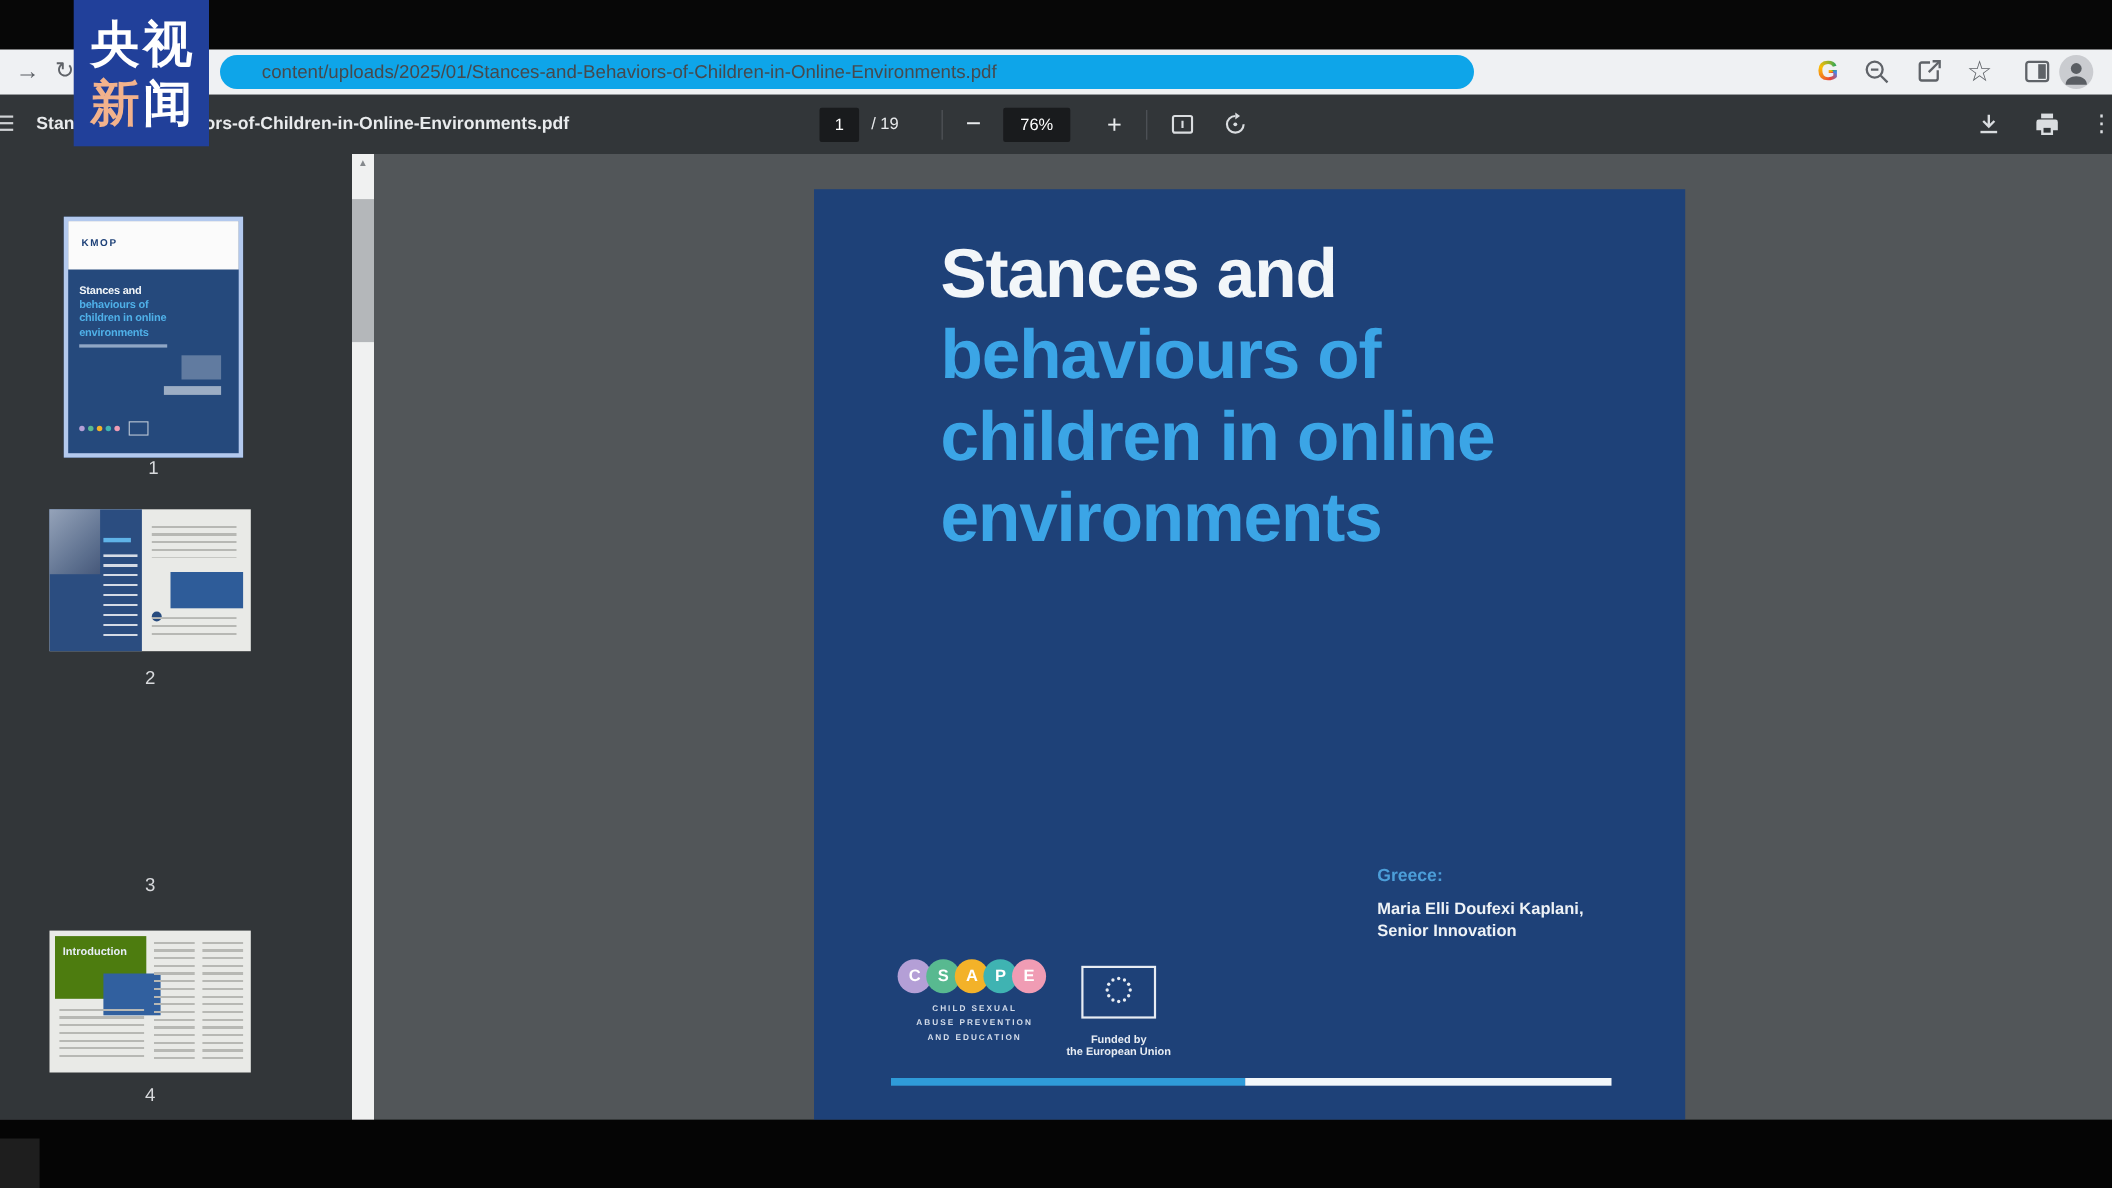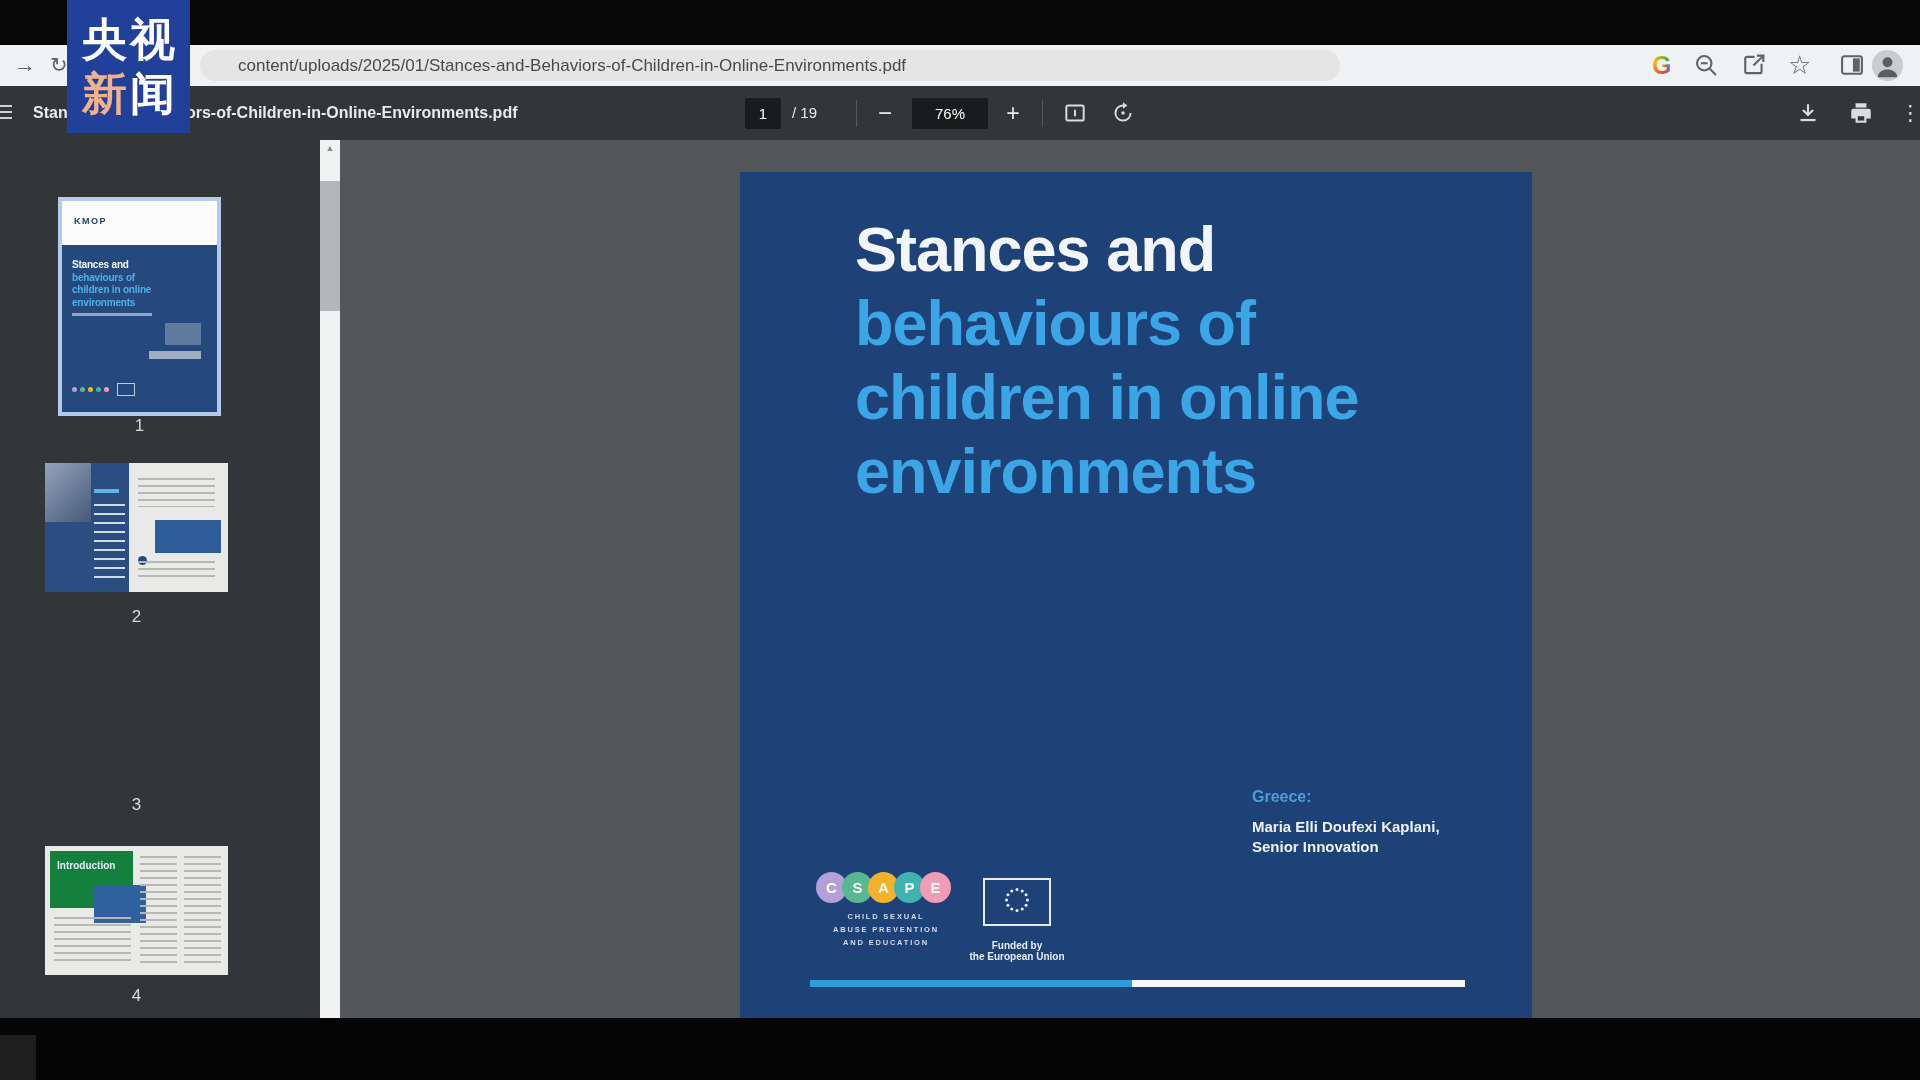--- a/index.html
+++ b/index.html
@@ -13,21 +13,21 @@
   
   .cctv-logo{left:67px;top:0;width:123px;height:133px;background:#21409a;z-index:60;
     display:flex;flex-direction:column;justify-content:center;align-items:center;}
   .cctv-row{display:flex;gap:3px;font-weight:bold;font-size:45px;line-height:54px;color:#ffffff;}
   .cctv-xin{color:#f2b28c;}
 
   
   .browser-bar{left:0;top:45px;width:1920px;height:41px;background:#eff1f3;border-bottom:1px solid #bfc2c5;}
   .nav-ic{position:absolute;top:50px;font-size:22px;color:#5f6368;line-height:30px;cursor:default;}
   .fwd{left:14px;} .reload{left:50px;font-size:21px;}
-  .url-pill{left:200px;top:50px;width:1140px;height:31px;background:#e5e5e5;border-radius:16px;}
+  .url-pill{left:200px;top:50px;width:1140px;height:31px;background:#0ea5e9;border-radius:16px;}
   .url-text{position:absolute;left:38px;top:0;line-height:31px;font-size:17px;color:#46494d;white-space:nowrap;}
   .bicon{position:absolute;top:51px;width:28px;height:28px;}
   .g-icon{left:1652px;font-size:25px;font-weight:bold;line-height:28px;color:#4285f4;
     background:conic-gradient(from 200deg,#ea4335,#fbbc05,#34a853,#4285f4,#ea4335);
     -webkit-background-clip:text;background-clip:text;-webkit-text-fill-color:transparent;}
   .zoomi{left:1692px;} .sharei{left:1740px;} .stari{left:1788px;font-size:26px;color:#5f6368;line-height:28px;}
   .paneli{left:1838px;}
   .avatar{left:1872px;top:50px;width:31px;height:31px;border-radius:50%;background:#caccd0;overflow:hidden;}
 
   
@@ -35,21 +35,21 @@
   .pdf-menu{left:-3px;top:105px;z-index:1;}
   .pdf-menu div{width:15px;height:2px;background:#cfd2d5;margin-bottom:4px;}
   .pdf-filename{left:33px;top:86px;line-height:54px;font-size:16px;font-weight:600;color:#e9ebed;white-space:nowrap;}
   .page-box{left:745px;top:98px;width:36px;height:31px;background:#191b1d;border-radius:2px;
     color:#fff;font-size:15px;text-align:center;line-height:31px;}
   .page-of{left:792px;top:86px;line-height:54px;font-size:15px;color:#e9ebed;}
   .tdiv{top:100px;width:1px;height:27px;background:#54585c;}
   .d1{left:856px;} .d2{left:1042px;}
   .tbtn{position:absolute;top:86px;line-height:54px;font-size:24px;color:#e9ebed;text-align:center;width:30px;cursor:default;}
   .minus{left:870px;} .plus{left:998px;font-size:23px;}
-  .zoom-box{left:912px;top:98px;width:76px;height:31px;background:#191b1d;border-radius:2px;
+  .zoom-box{left:912px;top:98px;width:61px;height:31px;background:#191b1d;border-radius:2px;
     color:#fff;font-size:15px;text-align:center;line-height:31px;}
   .ticon{position:absolute;top:100px;width:26px;height:26px;}
   .fit{left:1062px;} .rot{left:1110px;}
   .dl{left:1795px;} .pr{left:1848px;}
   .dots{left:1900px;top:86px;line-height:54px;font-size:21px;color:#dadde0;width:20px;text-align:center;}
 
   
   .content-area{left:0;top:140px;width:1920px;height:878px;background:#525659;}
   .sidebar{position:absolute;left:0;top:0;width:320px;height:100%;background:#323639;}
   .scrollbar{position:absolute;left:320px;top:0;width:20px;height:100%;background:#f0f1f1;}
@@ -86,21 +86,21 @@
 
   .t3{left:45px;top:515px;width:183px;height:127px;background:#eceded;}
   .t3-photo{position:absolute;left:0;top:0;width:46%;height:73%;
     background:radial-gradient(circle at 30% 30%,#4a6b9b,#2a4368 55%,#182539);}
   .t3-title{position:absolute;left:6%;top:20%;font-size:10px;font-weight:bold;color:#bcd7f0;line-height:12px;width:34%;}
   .t3-left-lines{position:absolute;left:4%;top:78%;width:38%;height:15%;}
   .t3-teal{position:absolute;left:52%;top:12%;width:22%;height:4px;background:#3fa8a0;}
   .t3-lines{position:absolute;left:52%;top:22%;width:42%;height:68%;}
 
   .t4{left:45px;top:706px;width:183px;height:129px;background:#e9eae7;}
-  .t4-navy{position:absolute;left:3%;top:4%;width:45%;height:44%;background:#15803d;}
+  .t4-navy{position:absolute;left:3%;top:4%;width:45%;height:44%;background:#4d7c0f;}
   .t4-title{position:absolute;left:8%;top:15%;font-size:10px;font-weight:bold;color:#e8eef7;}
   .t4-inner{position:absolute;left:27%;top:30%;width:28%;height:30%;background:#31609f;}
   .t4-left-lines{position:absolute;left:5%;top:55%;width:42%;height:36%;}
   .t4-col1{position:absolute;left:52%;top:8%;width:20%;height:84%;}
   .t4-col2{position:absolute;left:76%;top:8%;width:20%;height:84%;}
 
   
   .doc-page{position:absolute;left:740px;top:32px;width:792px;height:846px;background:#1e4178;}
   .doc-title{position:absolute;left:115px;top:40px;font-size:63px;line-height:74px;font-weight:bold;letter-spacing:-1px;}
   .doc-title .line1{color:#f2f6f9;}

